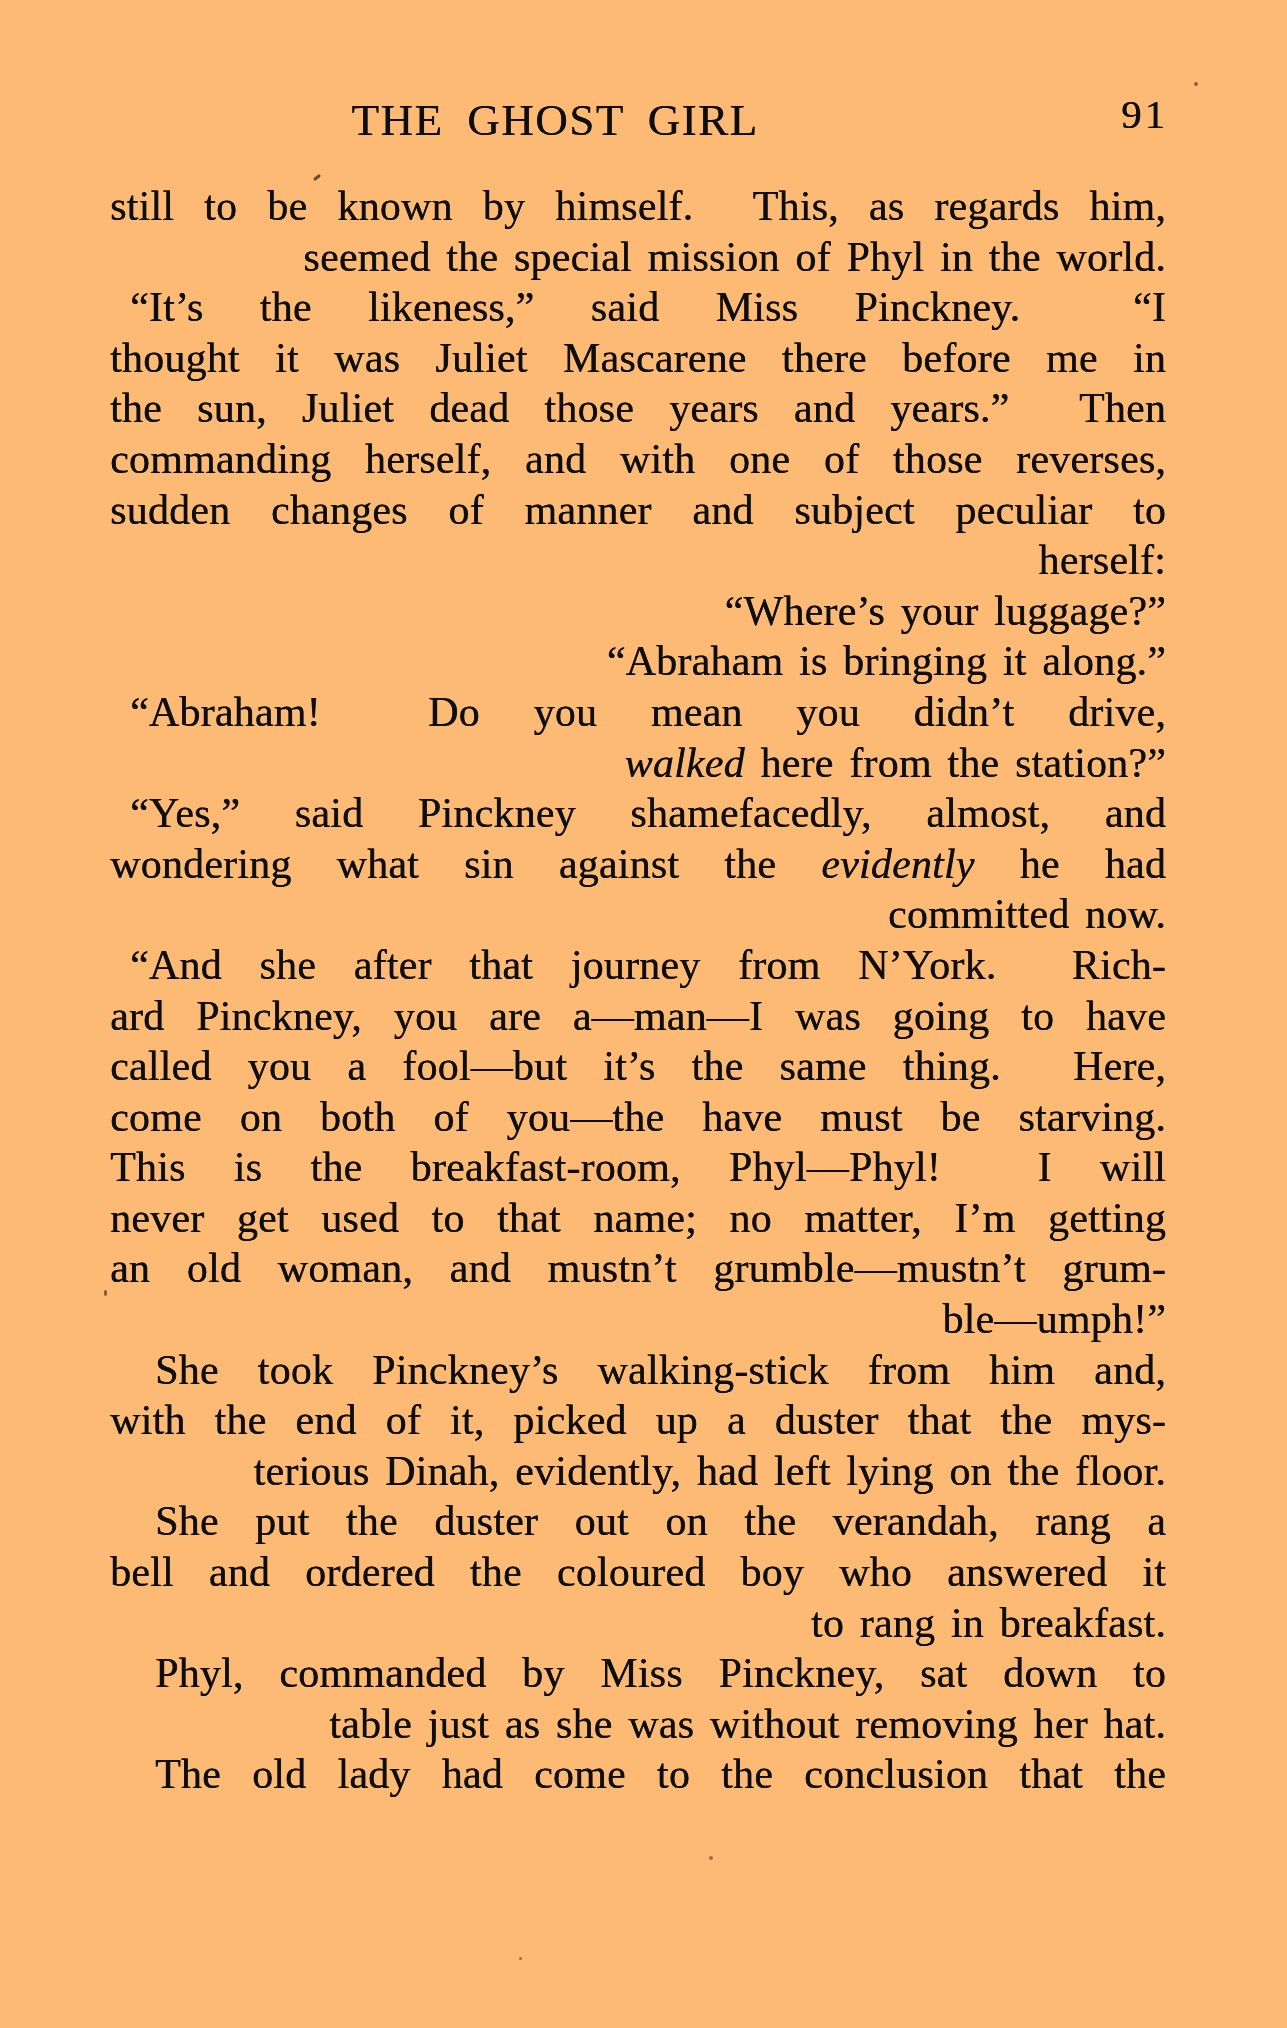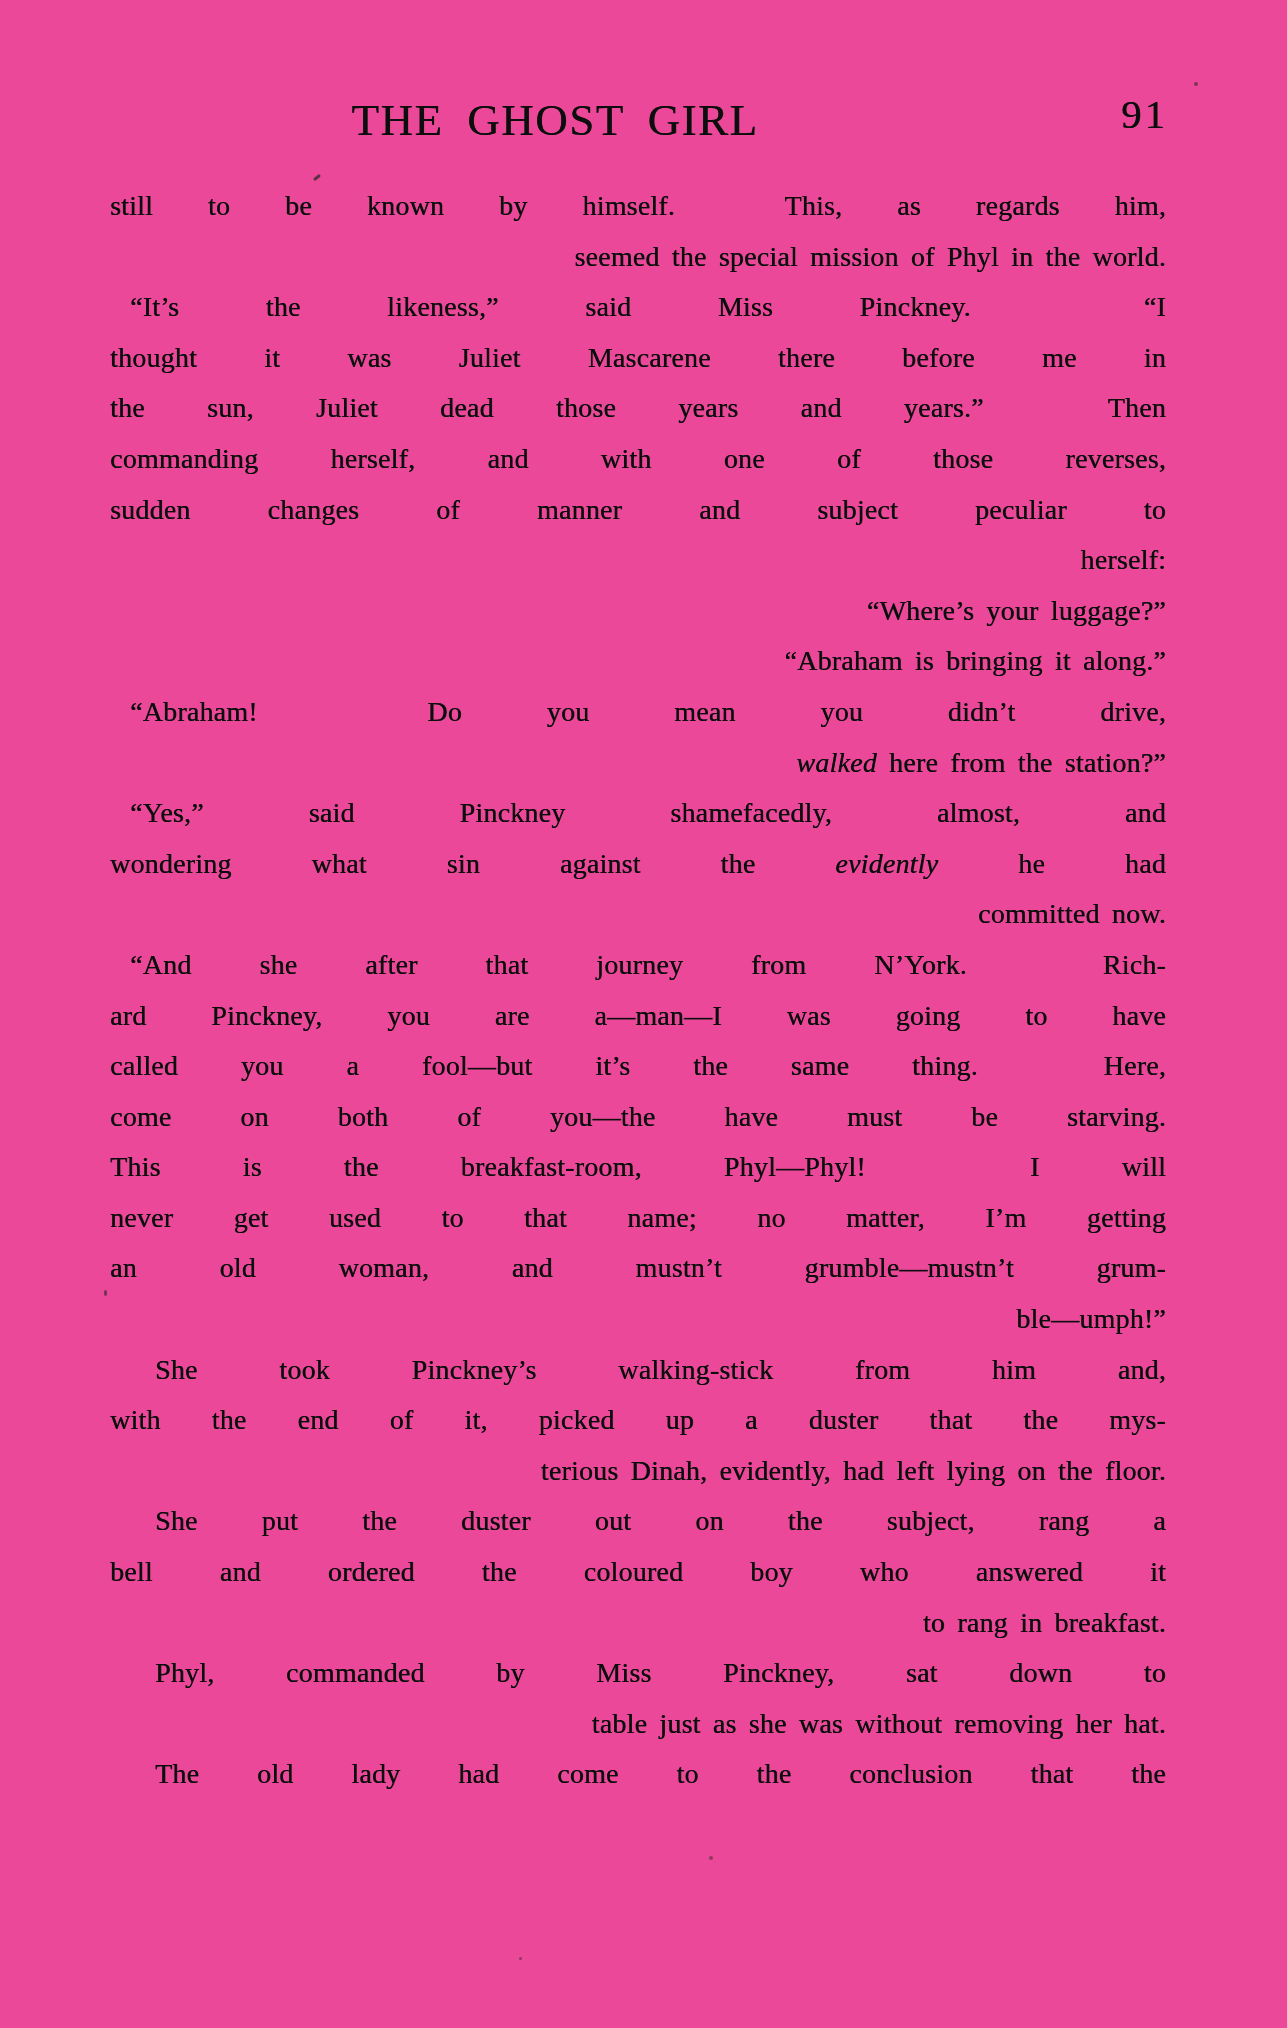--- a/index.html
+++ b/index.html
@@ -4,21 +4,21 @@
 <style>
   html, body {
     margin: 0;
     padding: 0;
     background: #ffffff;
   }
   .page {
     position: relative;
     width: 1287px;
     height: 2028px;
-    background: #ec4899;
+    background: #fdba74;
     color: #0d0d0d;
     font-family: "Liberation Serif", "DejaVu Serif", serif;
     overflow: hidden;
   }
   .head-title {
     position: absolute;
     top: 94px;
     left: 555px;
     transform: translateX(-50%);
     font-size: 45px;
@@ -34,21 +34,21 @@
     font-size: 41px;
     letter-spacing: 3px;
     line-height: 1;
     text-shadow: 0.4px 0.2px 0 #222;
   }
   .text-block {
     position: absolute;
     left: 110px;
     top: 181px;
     width: 1056px;
-    font-size: 28px;
+    font-size: 42px;
     line-height: 50.6px;
     letter-spacing: 0.2px;
     text-shadow: 0.4px 0.2px 0 #222;
   }
   .line {
     height: 50.6px;
     text-align: right;
   }
   .line.just {
     text-align: justify;
@@ -99,21 +99,21 @@
       <div class="line just">ard Pinckney, you are a—man—I was going to have</div>
       <div class="line just">called you a fool—but it’s the same thing.&nbsp; Here,</div>
       <div class="line just">come on both of you—the have must be starving.</div>
       <div class="line just">This is the breakfast-room, Phyl—Phyl!&nbsp; I will</div>
       <div class="line just">never get used to that name; no matter, I’m getting</div>
       <div class="line just">an old woman, and mustn’t grumble—mustn’t grum-</div>
       <div class="line">ble—umph!”</div>
       <div class="line just ind">She took Pinckney’s walking-stick from him and,</div>
       <div class="line just">with the end of it, picked up a duster that the mys-</div>
       <div class="line">terious Dinah, evidently, had left lying on the floor.</div>
-      <div class="line just ind">She put the duster out on the subject, rang a</div>
+      <div class="line just ind">She put the duster out on the verandah, rang a</div>
       <div class="line just">bell and ordered the coloured boy who answered it</div>
       <div class="line">to rang in breakfast.</div>
       <div class="line just ind">Phyl, commanded by Miss Pinckney, sat down to</div>
       <div class="line">table just as she was without removing her hat.</div>
       <div class="line just ind">The old lady had come to the conclusion that the</div>
     </div>
 
   <div class="speck tick" style="left:313px; top:176px; width:8px; height:3px; opacity:.75;"></div>
   <div class="speck" style="left:1194px; top:82px; width:4px; height:4px; opacity:.6;"></div>
   <div class="speck" style="left:104px; top:1290px; width:3px; height:6px; opacity:.65;"></div>

